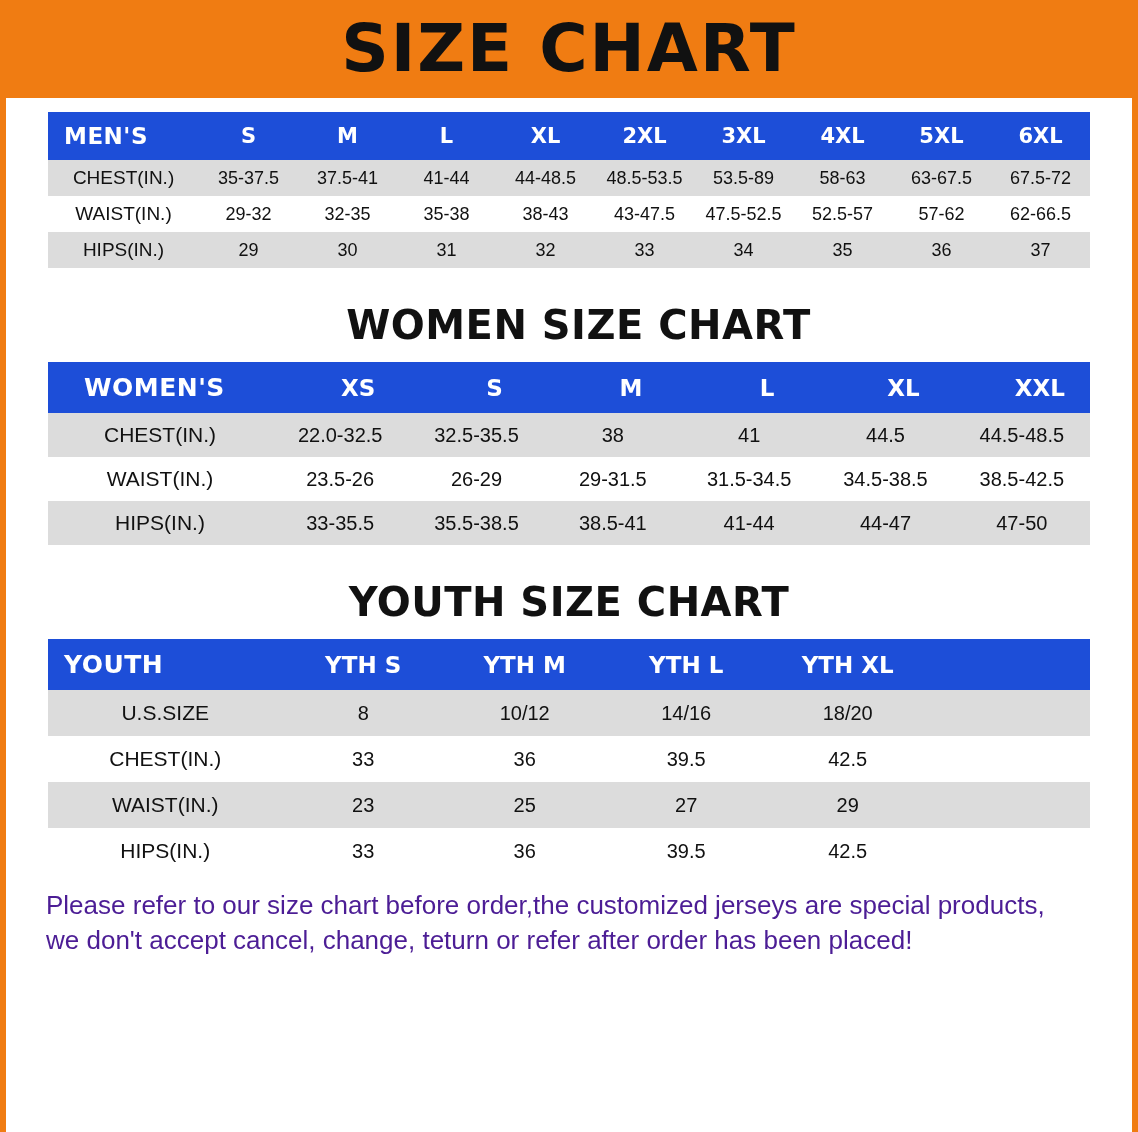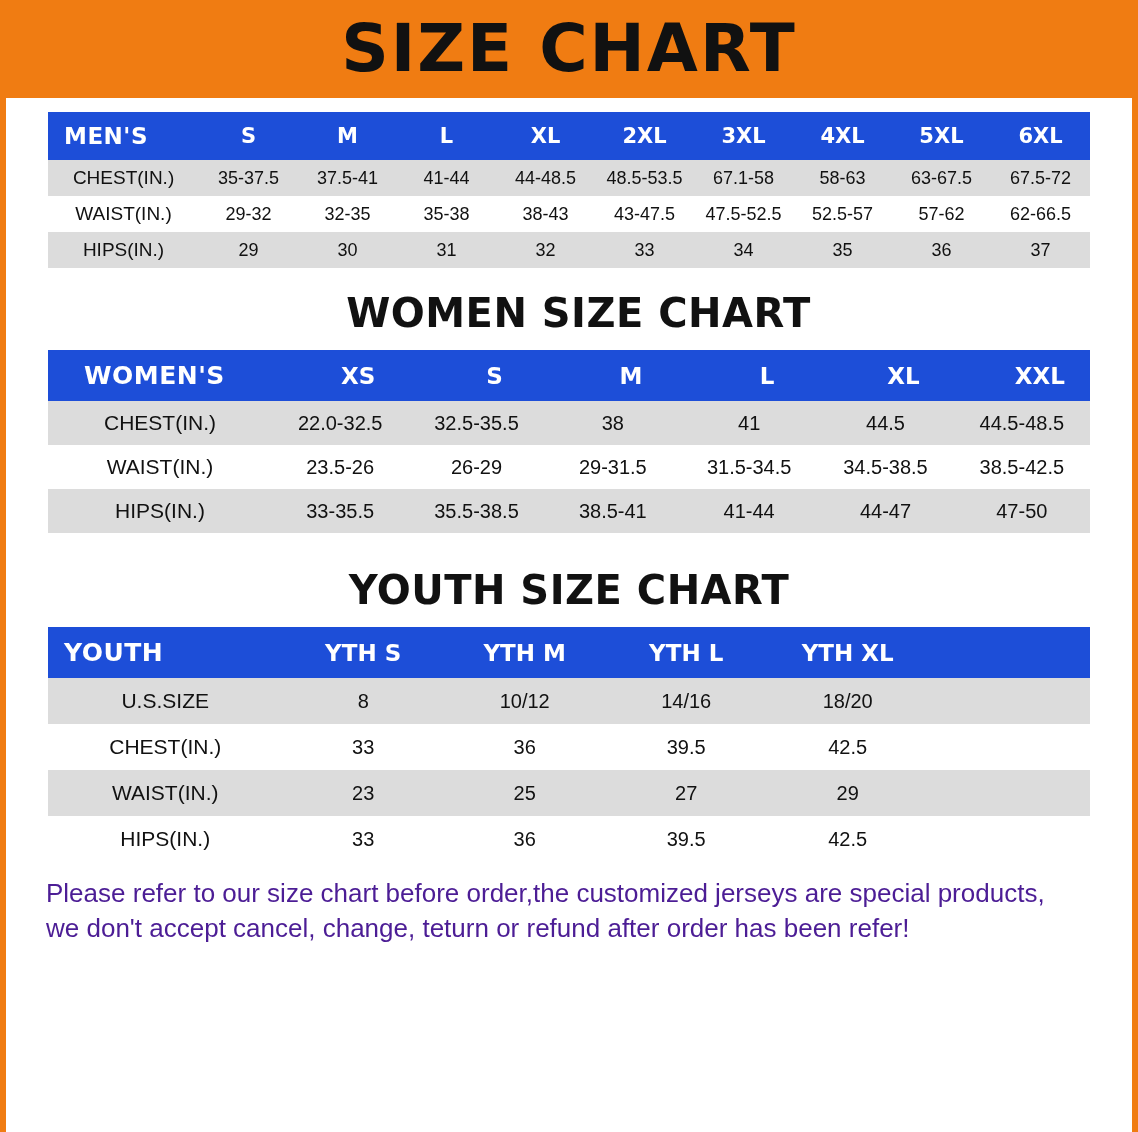--- a/index.html
+++ b/index.html
@@ -41,21 +41,21 @@
   }
   .section-title {
     text-align: center;
     font-family: "DejaVu Sans", sans-serif;
     font-weight: bold;
     font-size: 40px;
     color: #111111;
     letter-spacing: 0.5px;
   }
   .t1 { margin-top: 20px; }
-  .t2 { margin-top: 22px; padding-left: 19px; }
+  .t2 { margin-top: 34px; padding-left: 19px; }
   .t3 { margin-top: 34px; }
 
   .table-wrap {
     margin: 14px 42px 0 42px;
   }
   table {
     width: 100%;
     border-collapse: collapse;
     table-layout: fixed;
   }
@@ -154,21 +154,21 @@
         </tr>
       </thead>
       <tbody>
         <tr class="shade">
           <td class="rowlabel">CHEST(IN.)</td>
           <td>35-37.5</td>
           <td>37.5-41</td>
           <td>41-44</td>
           <td>44-48.5</td>
           <td>48.5-53.5</td>
-          <td>67.1-58</td>
+          <td>53.5-89</td>
           <td>58-63</td>
           <td>63-67.5</td>
           <td>67.5-72</td>
         </tr>
         <tr class="plain">
           <td class="rowlabel">WAIST(IN.)</td>
           <td>29-32</td>
           <td>32-35</td>
           <td>35-38</td>
           <td>38-43</td>
@@ -302,16 +302,16 @@
           <td>39.5</td>
           <td>42.5</td>
           <td></td>
         </tr>
       </tbody>
     </table>
   </div>
 
   <div class="note">
     <div>Please refer to our size chart before order,the customized jerseys are special products,</div>
-    <div>we don't accept cancel, change, teturn or refund after order has been refer!</div>
+    <div>we don't accept cancel, change, teturn or refer after order has been placed!</div>
   </div>
 
 </div>
 
 </body></html>

